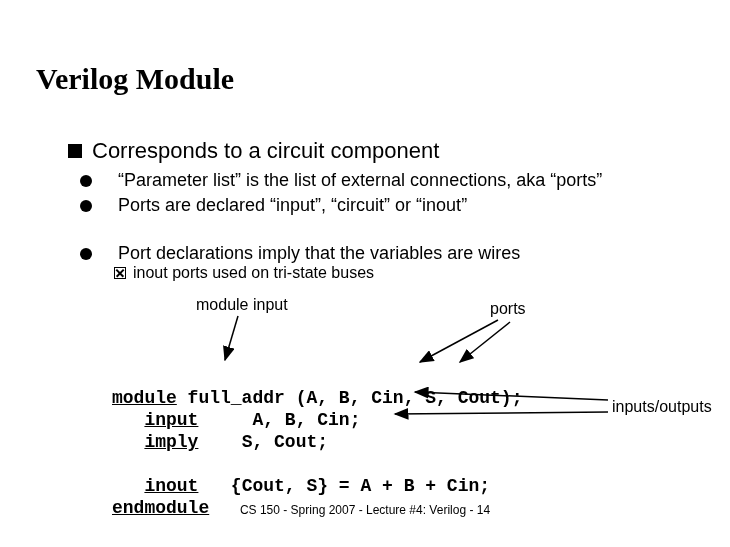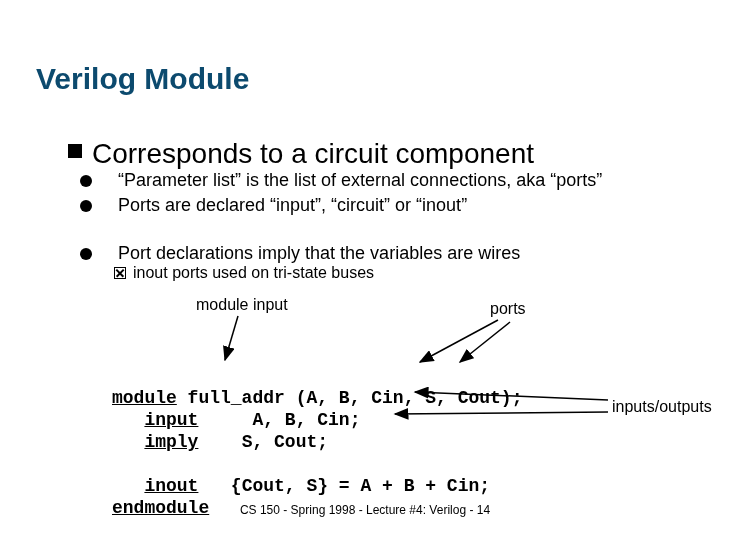--- a/index.html
+++ b/index.html
@@ -11,39 +11,40 @@
     color: #000;
     position: relative;
     overflow: hidden;
   }
   .title {
     position: absolute;
     top: 62px;
     left: 36px;
     font-size: 30px;
     font-weight: bold;
-    color: #0c4a6e;
+    color: #000000;
+    font-family: Liberation Serif, serif;
   }
   .bullet-row { display: flex; align-items: flex-start; }
   .sq-bullet {
     width: 14px; height: 14px; background: #000; margin-right: 10px; flex: 0 0 14px; margin-top: 6px;
   }
   .circle-bullet {
     width: 12px; height: 12px; border-radius: 50%; background: #000; margin-right: 8px; flex: 0 0 12px; margin-top: 5px;
   }
   .x-bullet {
     width: 12px; height: 12px; border: 1.5px solid #000; margin-right: 7px; flex: 0 0 12px; margin-top: 3px;
     position: relative;
   }
   .x-bullet::before, .x-bullet::after {
     content: ""; position: absolute; top: 50%; left: 50%; width: 10px; height: 1.5px; background: #000;
   }
   .x-bullet::before { transform: translate(-50%,-50%) rotate(45deg); }
   .x-bullet::after  { transform: translate(-50%,-50%) rotate(-45deg); }
-  .l1 { position: absolute; left: 40px; font-size: 28px; padding-left: 28px; }
+  .l1 { position: absolute; left: 40px; font-size: 22px; padding-left: 28px; }
   .l2 { position: absolute; left: 80px; font-size: 18px; gap: 18px; }
   .l3 { position: absolute; left: 114px; font-size: 16px; margin-top: 44px; }
   .annot {
     position: absolute; font-size: 16px; font-family: "Comic Sans MS", Arial, sans-serif;
   }
   .code-block {
     position: absolute;
     left: 112px;
     top: 365px;
     font-family: "Courier New", monospace;
@@ -121,13 +122,13 @@
   <line x1="238" y1="316" x2="225" y2="360" stroke="#000" stroke-width="1.5" marker-end="url(#ah)"></line>
 
   <line x1="498" y1="320" x2="420" y2="362" stroke="#000" stroke-width="1.5" marker-end="url(#ah)"></line>
   <line x1="510" y1="322" x2="460" y2="362" stroke="#000" stroke-width="1.5" marker-end="url(#ah)"></line>
 
   <line x1="608" y1="400" x2="415" y2="392" stroke="#000" stroke-width="1.5" marker-end="url(#ah)"></line>
 
   <line x1="608" y1="412" x2="395" y2="414" stroke="#000" stroke-width="1.5" marker-end="url(#ah)"></line>
 </svg>
 
-<div class="footer">CS 150 - Spring 1998 - Lecture #4: Verilog - 14</div>
+<div class="footer">CS 150 - Spring 2007 - Lecture #4: Verilog - 14</div>
 
 </body></html>

